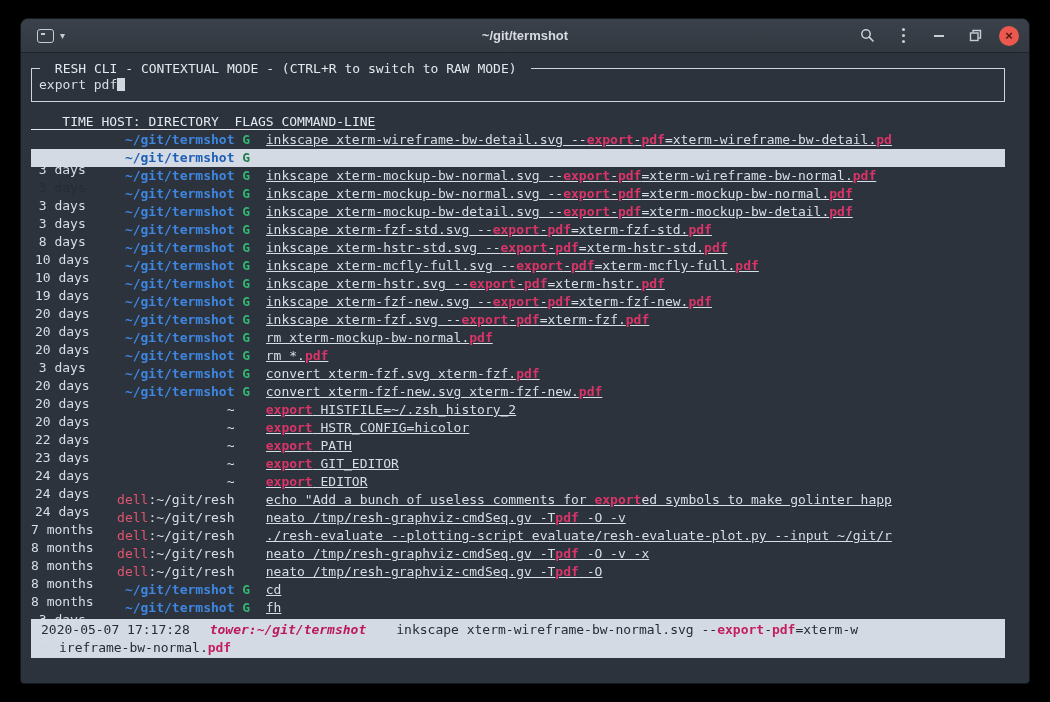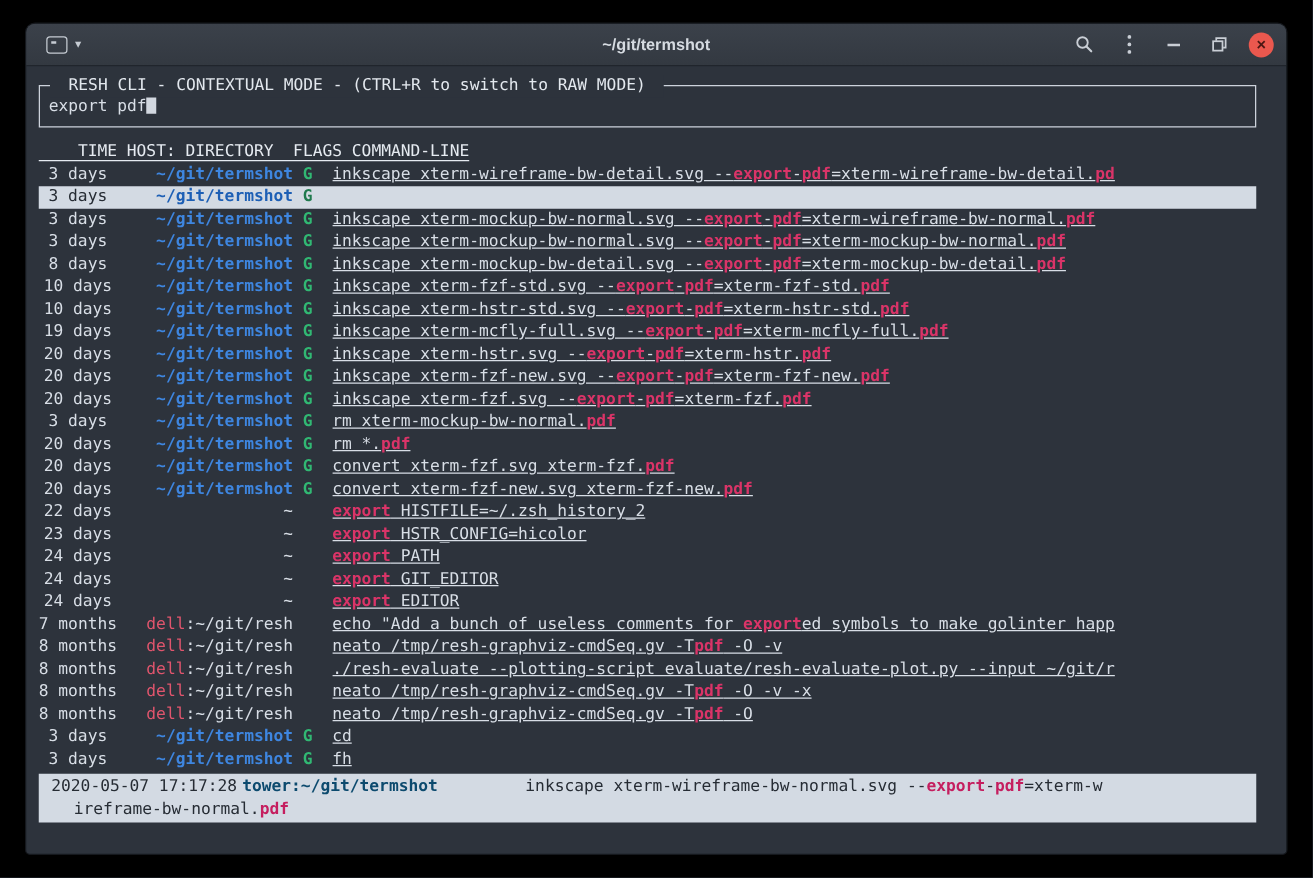--- a/index.html
+++ b/index.html
@@ -81,40 +81,40 @@
     white-space: pre; color: #e3e8ee;
   }
   .query-line { padding: 7px 0 0 7px; white-space: pre; }
   .cursor { display: inline-block; width: 8px; height: 15px; background: #d2d8e0; vertical-align: -2px; }
   .list-header {
     white-space: pre; height: 18px;
     text-decoration: underline; text-underline-offset: 3px;
     color: #e6ebf1;
   }
   .row { display: flex; white-space: pre; height: 18px; }
-  .c-time { width: 8ch; flex: none; text-align: center; }
+  .c-time { width: 8ch; flex: none; text-align: center; margin-top: 30px; }
   .c-host { width: 17ch; flex: none; margin-left: 1ch; text-align: right; overflow: hidden; }
   .c-flag { width: 1ch; flex: none; margin-left: 1ch; color: #31b873; font-weight: bold; }
   .c-cmd { flex: 1; margin-left: 2ch; overflow: hidden; text-decoration: underline; }
   .host-dir.git { color: #3e86e0; font-weight: bold; }
   .host-dir.plain { color: #d8dee6; }
   .host-prefix { color: #e0556d; }
   .hl { color: #da3468; font-weight: bold; }
   .row.selected { background: #d3dae3; color: #262c34; }
   .row.selected .host-dir.git { color: #1d5fb5; }
   .row.selected .c-flag { color: #1f7a4d; }
   .row.selected .hl { color: #c51e5f; }
   .detail {
     background: #d3dae3; color: #262c34;
     margin-top: 2px; padding: 2px 0 1px 0;
   }
   .d1, .d2 { white-space: pre; height: 18px; display: flex; overflow: hidden; }
   .d-date { margin-left: 10px; }
-  .d-host { margin-left: 4px; font-weight: bold; color: #0c4a6e; }
-  .d-cmd { margin-left: 70px; }
+  .d-host { margin-left: 20px; font-weight: bold; color: #be185d; font-style: italic; }
+  .d-cmd { margin-left: 30px; }
   .d-cmd2 { margin-left: 28px; }
   .detail .hl { color: #c51e5f; }
   .help { margin-top: 2px; white-space: pre; height: 18px; overflow: hidden; color: #d8dee6; }
   svg { display: block; }
 </style>
 </head>
 <body>
 
 <div class="stage">
   <div class="window">

